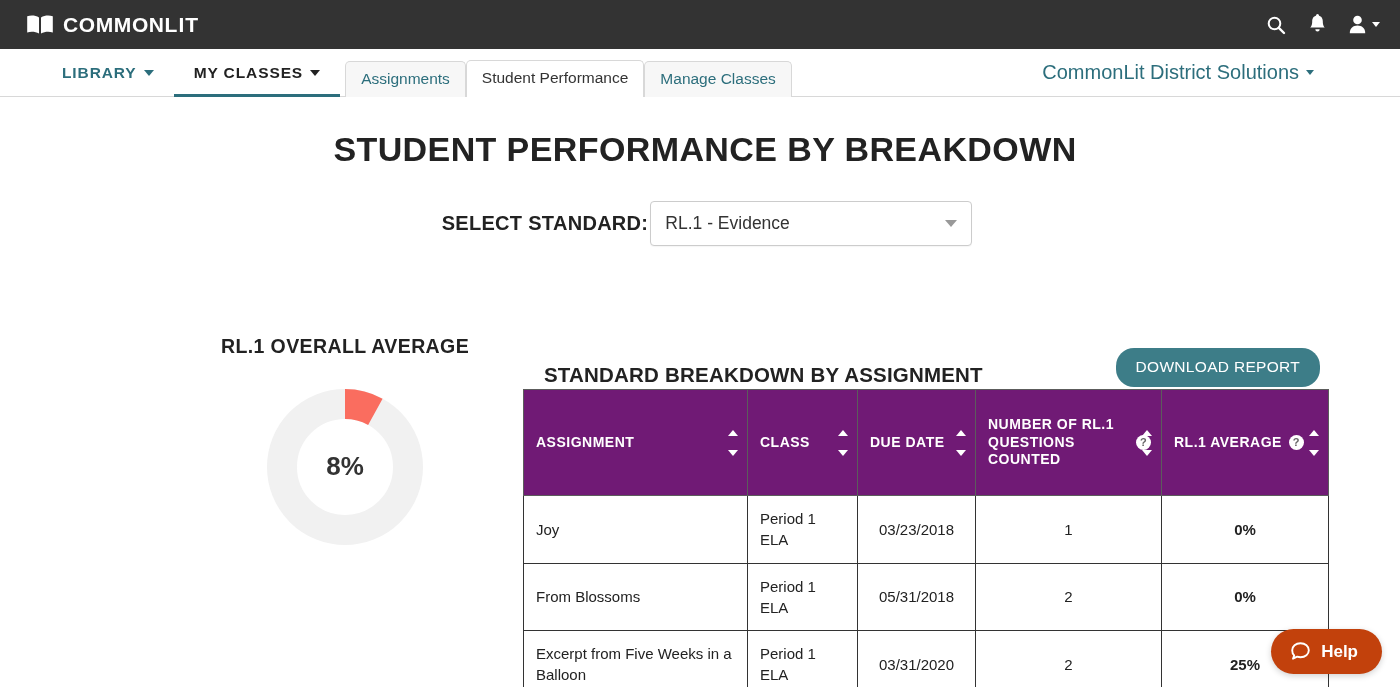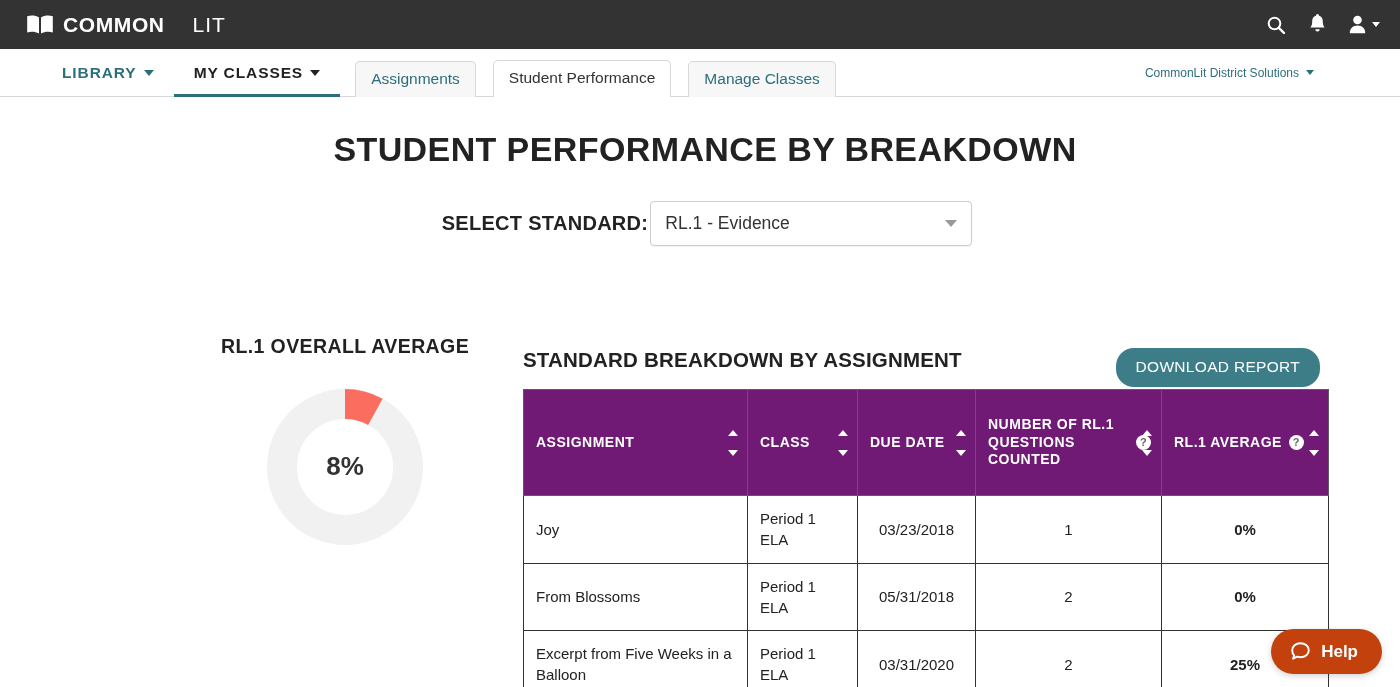--- a/index.html
+++ b/index.html
@@ -20,21 +20,21 @@
     position: relative;
   }
   .brand { display: flex; align-items: center; gap: 9px; }
   .brand-logo { display: block; }
   .brand-text {
     color: #ffffff;
     font-size: 21px;
     font-weight: bold;
     letter-spacing: 0.6px;
   }
-  .brand-text .light { font-weight: normal; letter-spacing: 1px; margin-left: 28px; }
+  .brand-text .light { font-weight: bold; letter-spacing: 1px; }
   .topbar-right {
     margin-left: auto;
     display: flex;
     align-items: center;
     gap: 22px;
   }
   .ticon { display: flex; align-items: center; cursor: pointer; }
   .account { display: flex; align-items: center; gap: 6px; }
 
   
@@ -76,21 +76,21 @@
   }
   .caret-sm {
     width: 0; height: 0;
     border-left: 4.5px solid transparent;
     border-right: 4.5px solid transparent;
     border-top: 5.5px solid currentColor;
     display: inline-block;
   }
 
   
-  .tabs { display: flex; align-items: flex-end; gap: 17px; margin-left: 15px; }
+  .tabs { display: flex; align-items: flex-end; gap: 0; margin-left: 5px; }
   .tab {
     font-size: 15.5px;
     padding: 8px 15px 9px;
     border: 1px solid #d8d8d8;
     border-bottom: none;
     border-radius: 5px 5px 0 0;
     background: #f7f7f7;
     color: #2c6e7c;
     cursor: pointer;
     position: relative;
@@ -103,21 +103,21 @@
     z-index: 3;
     padding-bottom: 10px;
   }
   .nav-right {
     margin-left: auto;
     display: flex;
     align-items: center;
     padding-right: 86px;
     gap: 7px;
     color: #2c6e7c;
-    font-size: 12px;
+    font-size: 20px;
     cursor: pointer;
   }
 
   
   .page { position: relative; height: 590px; }
   .page-title {
     text-align: center;
     font-size: 34px;
     font-weight: bold;
     letter-spacing: 0.4px;
@@ -181,25 +181,25 @@
   .donut-value {
     position: absolute;
     top: 0; left: 0; right: 0; bottom: 0;
     display: flex; align-items: center; justify-content: center;
     font-size: 26px; font-weight: bold; color: #333333;
   }
 
   
   .breakdown-head {
     position: absolute;
-    left: 523px;
+    left: 544px;
     top: 251px;
     right: 80px;
     display: flex;
-    align-items: flex-start;
+    align-items: flex-end;
   }
   .breakdown-title {
     font-size: 20.5px;
     font-weight: bold;
     letter-spacing: 0.2px;
     color: #222222;
   }
   .dl-btn {
     margin-left: auto;
     background: #3d7d88;

